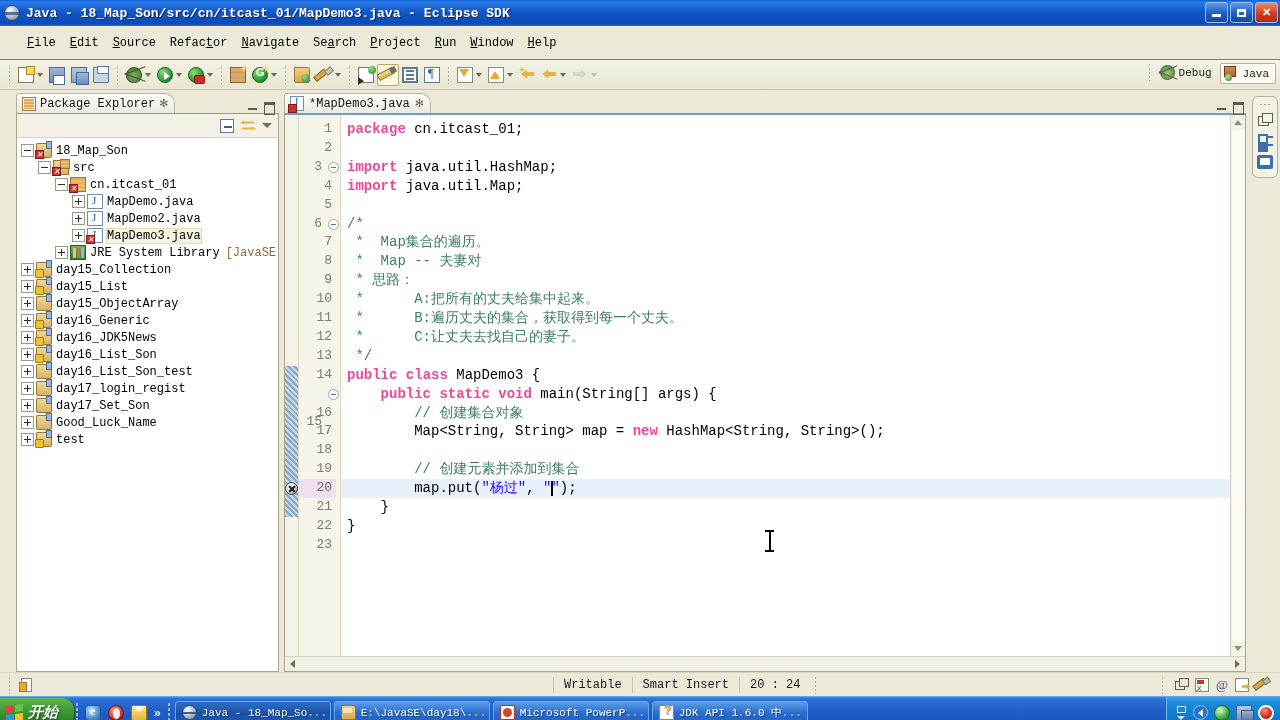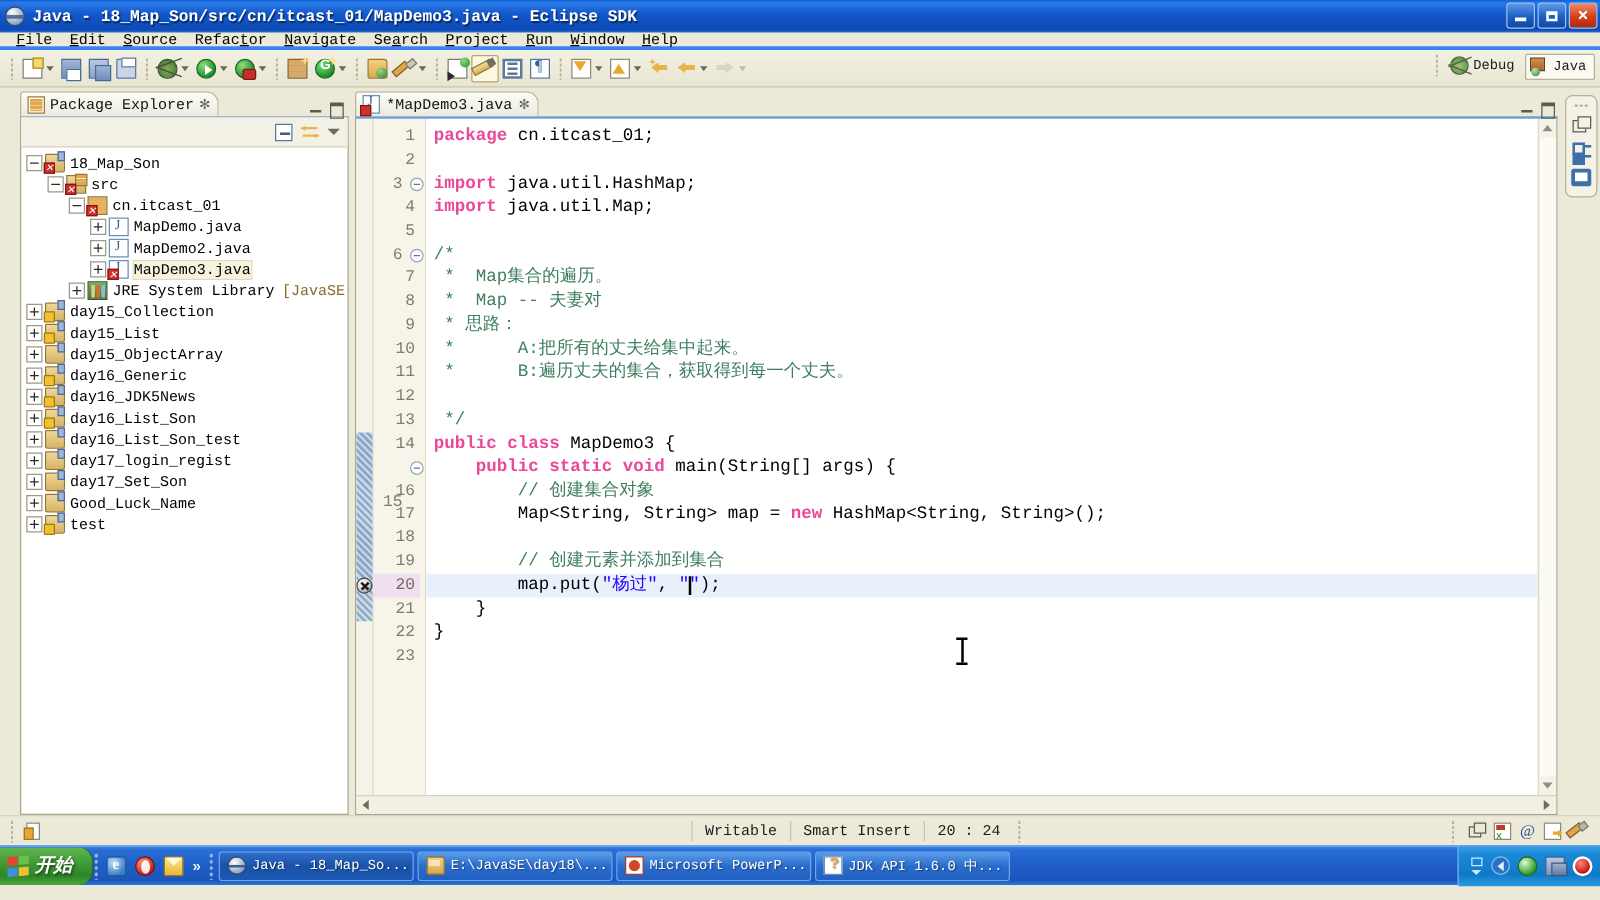--- a/index.html
+++ b/index.html
@@ -35,22 +35,22 @@
     width:23px;height:21px;border:1px solid #9dc2f0;border-radius:3px;
     display:flex;align-items:center;justify-content:center;
     color:#fff;font-size:11px;font-weight:bold;
     background:linear-gradient(to bottom,#5f9ae8,#1a5fc4 55%,#13489e);
   }
   .winbtn.close{ background:linear-gradient(to bottom,#f08a6a,#d53d1b 55%,#b32a0c); }
   .winbtn .glyph-min{width:9px;height:3px;background:#fff;margin-top:6px;}
   .winbtn .glyph-max{width:9px;height:8px;border:2px solid #fff;border-top-width:3px;}
   
   #menubar{
-    height:14px; background:#ece9d8; display:flex; align-items:center;
-    padding-left:6px; border-bottom:3px solid #3b82f6;
+    height:34px; background:#ece9d8; display:flex; align-items:center;
+    padding-left:20px; border-bottom:1px solid #3b82f6;
   }
   .menu-item{
     font-family:"Liberation Mono", monospace; font-size:12px; color:#000;
     padding:1px 7px; white-space:nowrap;
   }
   .menu-item .u{ text-decoration:underline; }
   
   #toolbar{
     height:30px; background:linear-gradient(to bottom,#f3f1e3,#e8e5d2);
     border-bottom:1px solid #c7c3ad; display:flex; align-items:center;
@@ -699,20 +699,21 @@
             <div class="codeline" style="position: absolute; left: 0px; right: 0px; top: 23.9px;"></div>
             <div class="codeline" style="position: absolute; left: 0px; right: 0px; top: 42.8px;"><span class="kw">import</span><span> java.util.HashMap;</span></div>
             <div class="codeline" style="position: absolute; left: 0px; right: 0px; top: 61.7px;"><span class="kw">import</span><span> java.util.Map;</span></div>
             <div class="codeline" style="position: absolute; left: 0px; right: 0px; top: 80.6px;"></div>
             <div class="codeline" style="position: absolute; left: 0px; right: 0px; top: 99.5px;"><span class="cmt">/*</span></div>
             <div class="codeline" style="position: absolute; left: 0px; right: 16px; top: 118.4px;"><span class="cmt"> *  Map集合的遍历。</span></div>
             <div class="codeline" style="position: absolute; left: 0px; right: 0px; top: 137.3px;"><span class="cmt"> *  Map -- 夫妻对</span></div>
             <div class="codeline" style="position: absolute; left: 0px; right: 0px; top: 156.2px;"><span class="cmt"> * 思路：</span></div>
             <div class="codeline" style="position: absolute; left: 0px; right: 0px; top: 175.1px;"><span class="cmt"> *      A:把所有的丈夫给集中起来。</span></div>
             <div class="codeline" style="position: absolute; left: 0px; right: 0px; top: 194px;"><span class="cmt"> *      B:遍历丈夫的集合，获取得到每一个丈夫。</span></div>
+            <div class="codeline" style="position: absolute; left: 0px; right: 0px; top: 212.9px;"><span class="cmt"> *      C:让丈夫去找自己的妻子。</span></div>
             <div class="codeline" style="position: absolute; left: 0px; right: 0px; top: 231.8px;"><span class="cmt"> */</span></div>
             <div class="codeline" style="position: absolute; left: 0px; right: 0px; top: 250.7px;"><span class="kw">public</span><span> </span><span class="kw">class</span><span> MapDemo3 {</span></div>
             <div class="codeline" style="position: absolute; left: 0px; right: 0px; top: 269.6px;"><span>    </span><span class="kw">public</span><span> </span><span class="kw">static</span><span> </span><span class="kw">void</span><span> main(String[] args) {</span></div>
             <div class="codeline" style="position: absolute; left: 0px; right: 0px; top: 288.5px;"><span>        </span><span class="cmt">// 创建集合对象</span></div>
             <div class="codeline" style="position: absolute; left: 0px; right: 0px; top: 307.4px;"><span>        Map&lt;String, String&gt; map = </span><span class="kw">new</span><span> HashMap&lt;String, String&gt;();</span></div>
             <div class="codeline" style="position: absolute; left: 0px; right: 0px; top: 326.3px;"></div>
             <div class="codeline" style="position: absolute; left: 0px; right: 0px; top: 345.2px;"><span>        </span><span class="cmt">// 创建元素并添加到集合</span></div>
             <div class="codeline" style="position: absolute; left: 0px; right: 0px; top: 364.1px;"><span>        map.put(</span><span class="str">"杨过"</span><span>, </span><span class="str">""</span><span>);</span></div>
             <div class="codeline" style="position: absolute; left: 0px; right: 0px; top: 383px;"><span>    }</span></div>
             <div class="codeline" style="position: absolute; left: 0px; right: 0px; top: 401.9px;"><span>}</span></div>

